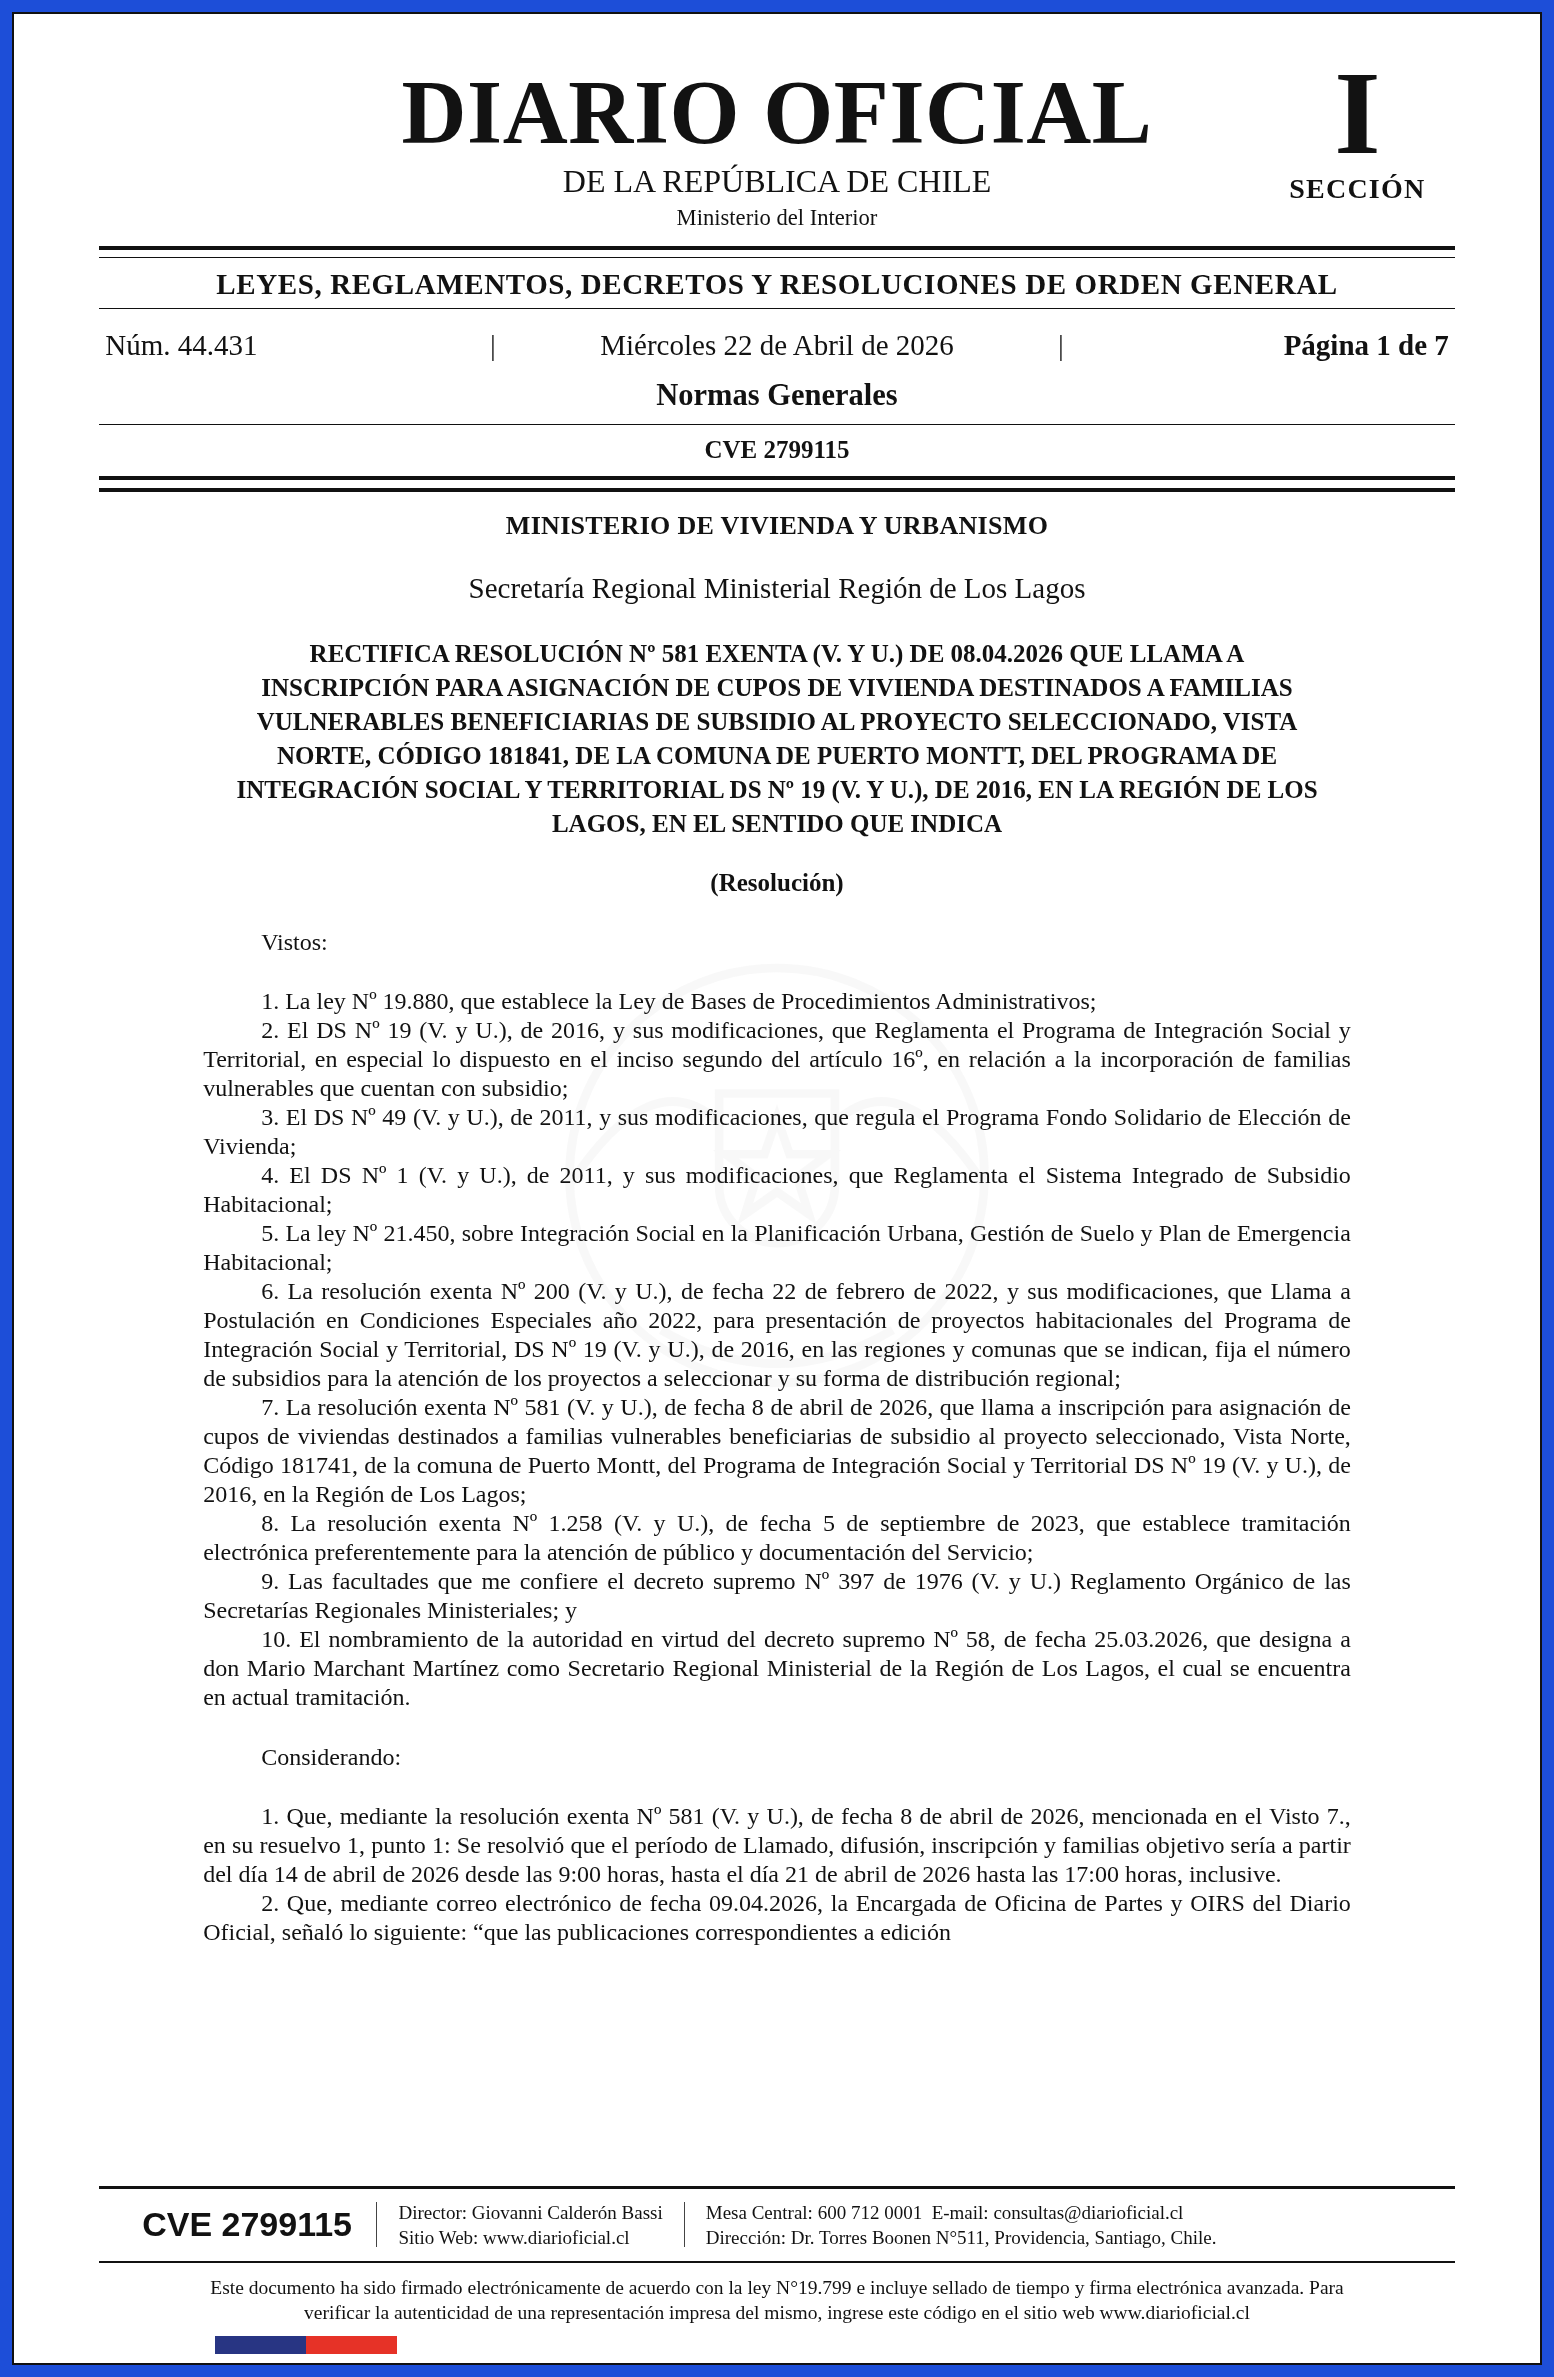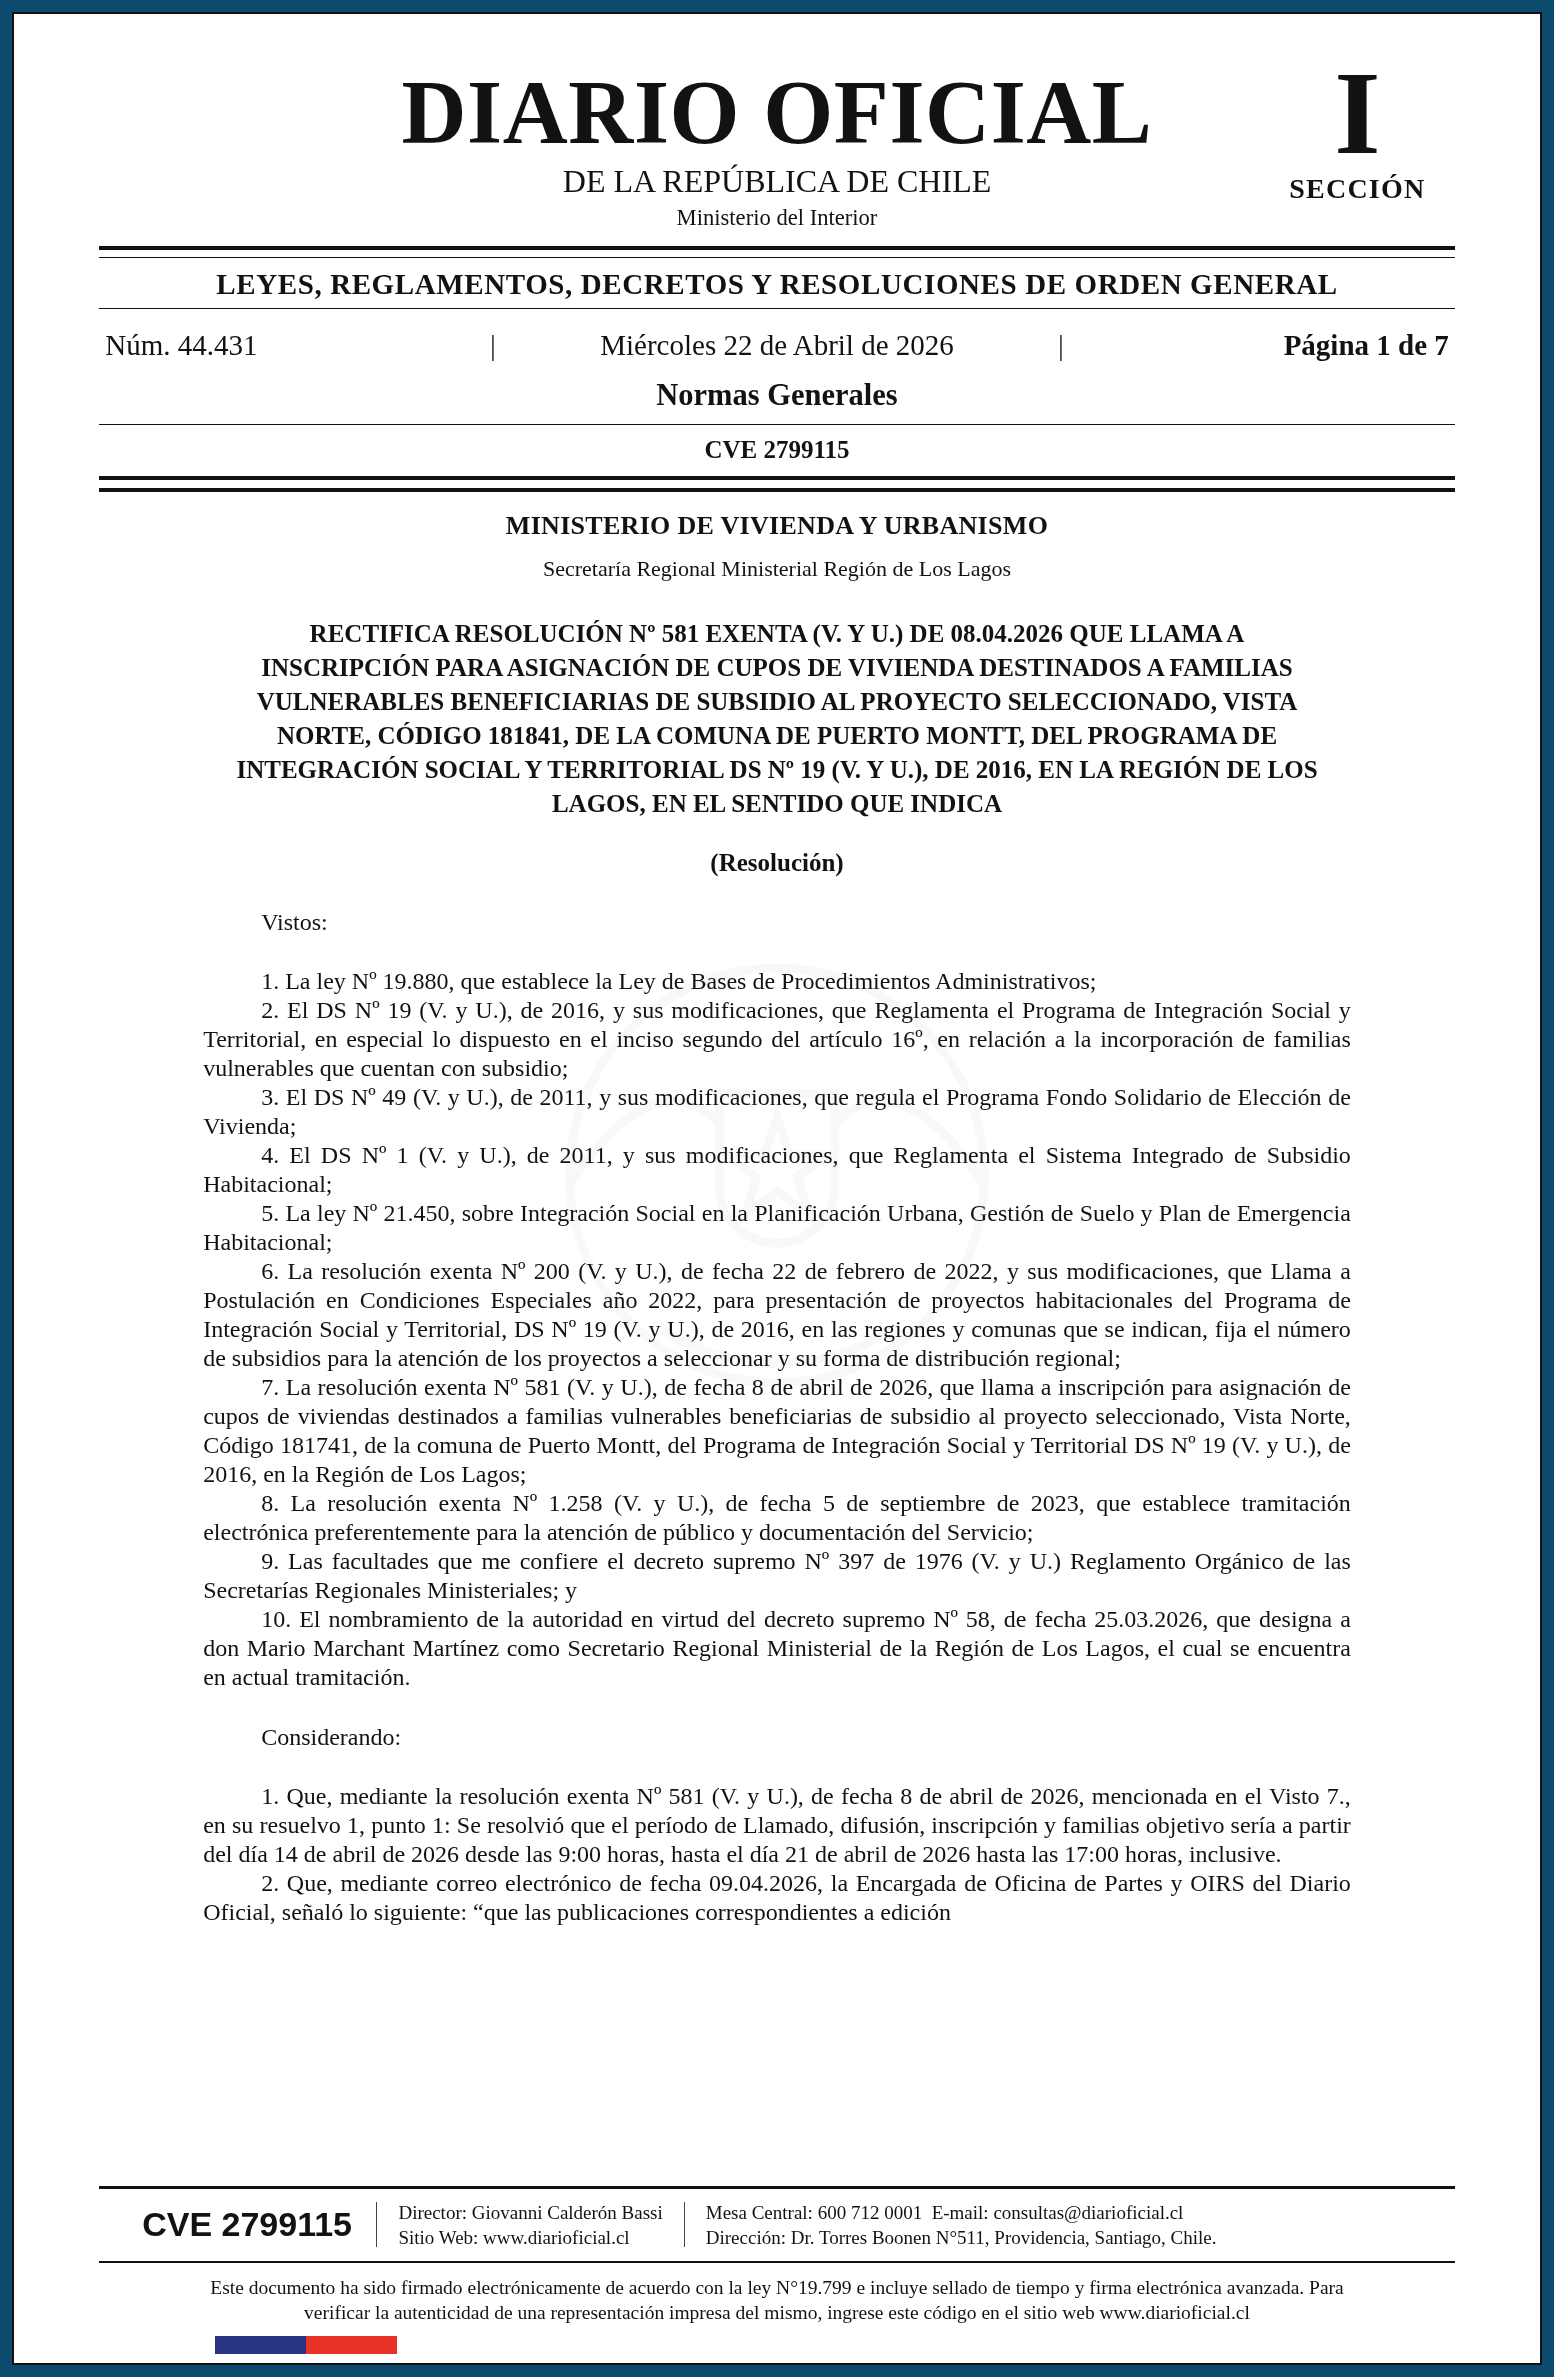--- a/index.html
+++ b/index.html
@@ -1,19 +1,19 @@
 <!DOCTYPE html>
 <html style="font-size:9.8px"><head>
 <meta charset="utf-8">
 <style>
   * { margin: 0; padding: 0; box-sizing: border-box; }
   html, body { background: #d9d9d9; }
   .page {
     width: 1554px; height: 2377px;
-    background: #0c4a6e; color: #121212;
+    background: #1d4ed8; color: #121212;
     font-family: "Liberation Serif", serif;
     padding: 12.2px;
     position: relative;
   }
   .inner {
     border: 2.4px solid #111;
     height: 100%;
     display: flex; flex-direction: column;
     position: relative;
     overflow: hidden;
@@ -42,21 +42,21 @@
   .meta-date { flex: 1.45; text-align: center; }
   .meta-page { flex: 1; text-align: right; font-weight: bold; }
   .meta-sep  { padding: 0 7.3px; color: #222; }
 
   .section-heading { text-align: center; font-weight: bold; font-size: 30.5px; margin-top: 16px; }
   .cve-heading     { text-align: center; font-weight: bold; font-size: 25px; margin-top: 11px; }
 
   
   .doc-body { margin: 0 189px; font-size: 24px; line-height: 29px; text-align: justify; position: relative; z-index: 1; }
   .ministry-heading { text-align: center; font-weight: bold; font-size: 26px; margin-top: 19px; letter-spacing: 0.3px; }
-  .secretariat      { text-align: center; font-size: 22px; margin-top: 14px; }
+  .secretariat      { text-align: center; font-size: 29px; margin-top: 34px; }
   .doc-title    { text-align: center; font-weight: bold; font-size: 25px; line-height: 34px; margin: 34px auto 0; max-width: 1091px; }
   .doc-subtitle { text-align: center; font-weight: bold; font-size: 25px; margin-top: 27px; }
   .para      { text-indent: 58px; }
   .mt        { margin-top: 30.5px; }
 
   
   .watermark { position: absolute; left: 50%; top: 872px; transform: translateX(-50%); opacity: 0.055; z-index: 0; }
 
   
   .footer { margin-top: auto; padding-bottom: 8.5px; }

